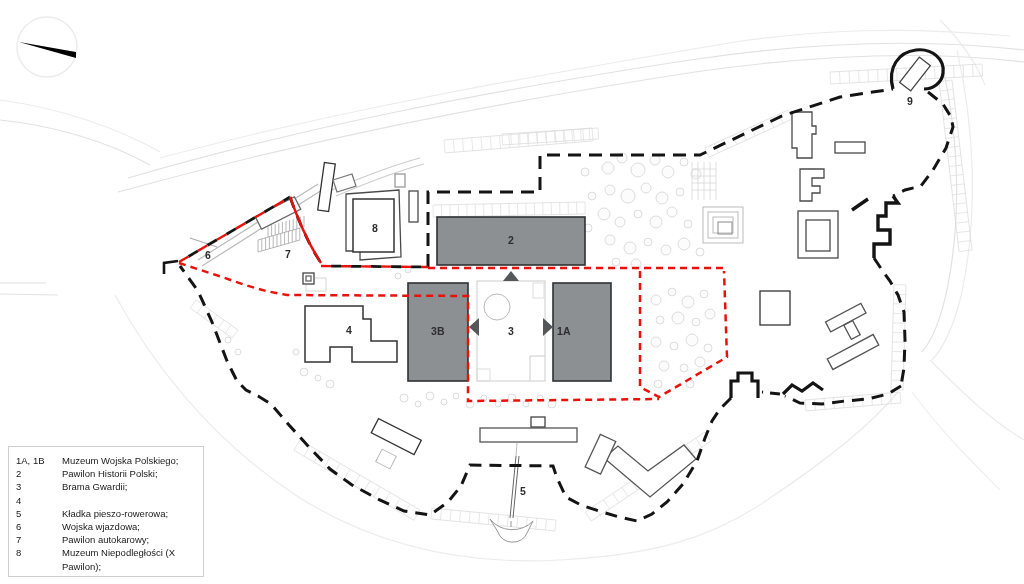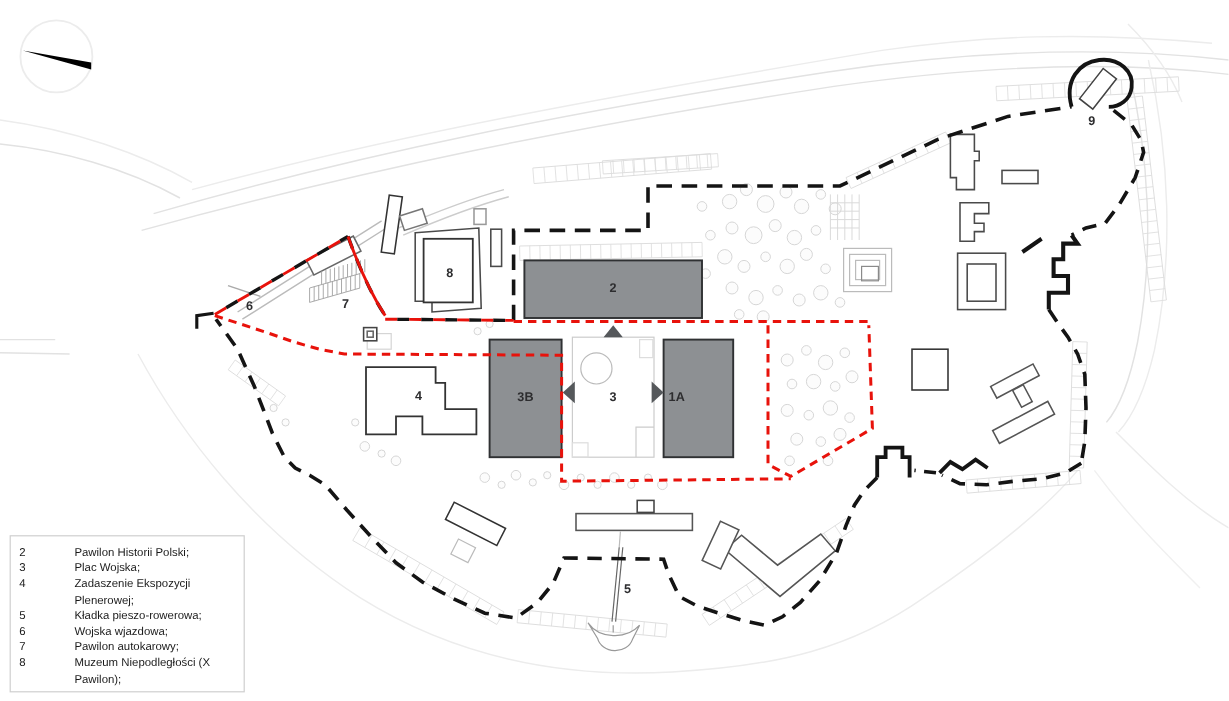--- a/index.html
+++ b/index.html
@@ -428,30 +428,33 @@
   <div class="plbl" style="left:511px;top:331px">3</div>
   <div class="plbl" style="left:349px;top:330px">4</div>
   <div class="plbl" style="left:523px;top:491px">5</div>
   <div class="plbl" style="left:208px;top:255px">6</div>
   <div class="plbl" style="left:288px;top:254px">7</div>
   <div class="plbl" style="left:375px;top:228px">8</div>
   <div class="plbl" style="left:910px;top:101px">9</div>
 
   <div id="legend">
     <div class="lrow">
+        <span class="lkey">1A, 1B</span>
+        <span>Muzeum Wojska Polskiego;</span>
+      </div>
+    <div class="lrow">
         <span class="lkey">2</span>
         <span>Pawilon Historii Polski;</span>
       </div>
     <div class="lrow">
         <span class="lkey">3</span>
-        <span>Plac Wojska;</span>
+        <span>Brama Gwardii;</span>
       </div>
     <div class="lrow">
         <span class="lkey">4</span>
-        <span>Zadaszenie Ekspozycji Plenerowej;</span>
       </div>
     <div class="lrow">
         <span class="lkey">5</span>
         <span>Kładka pieszo-rowerowa;</span>
       </div>
     <div class="lrow">
         <span class="lkey">6</span>
         <span>Wojska wjazdowa;</span>
       </div>
     <div class="lrow">

